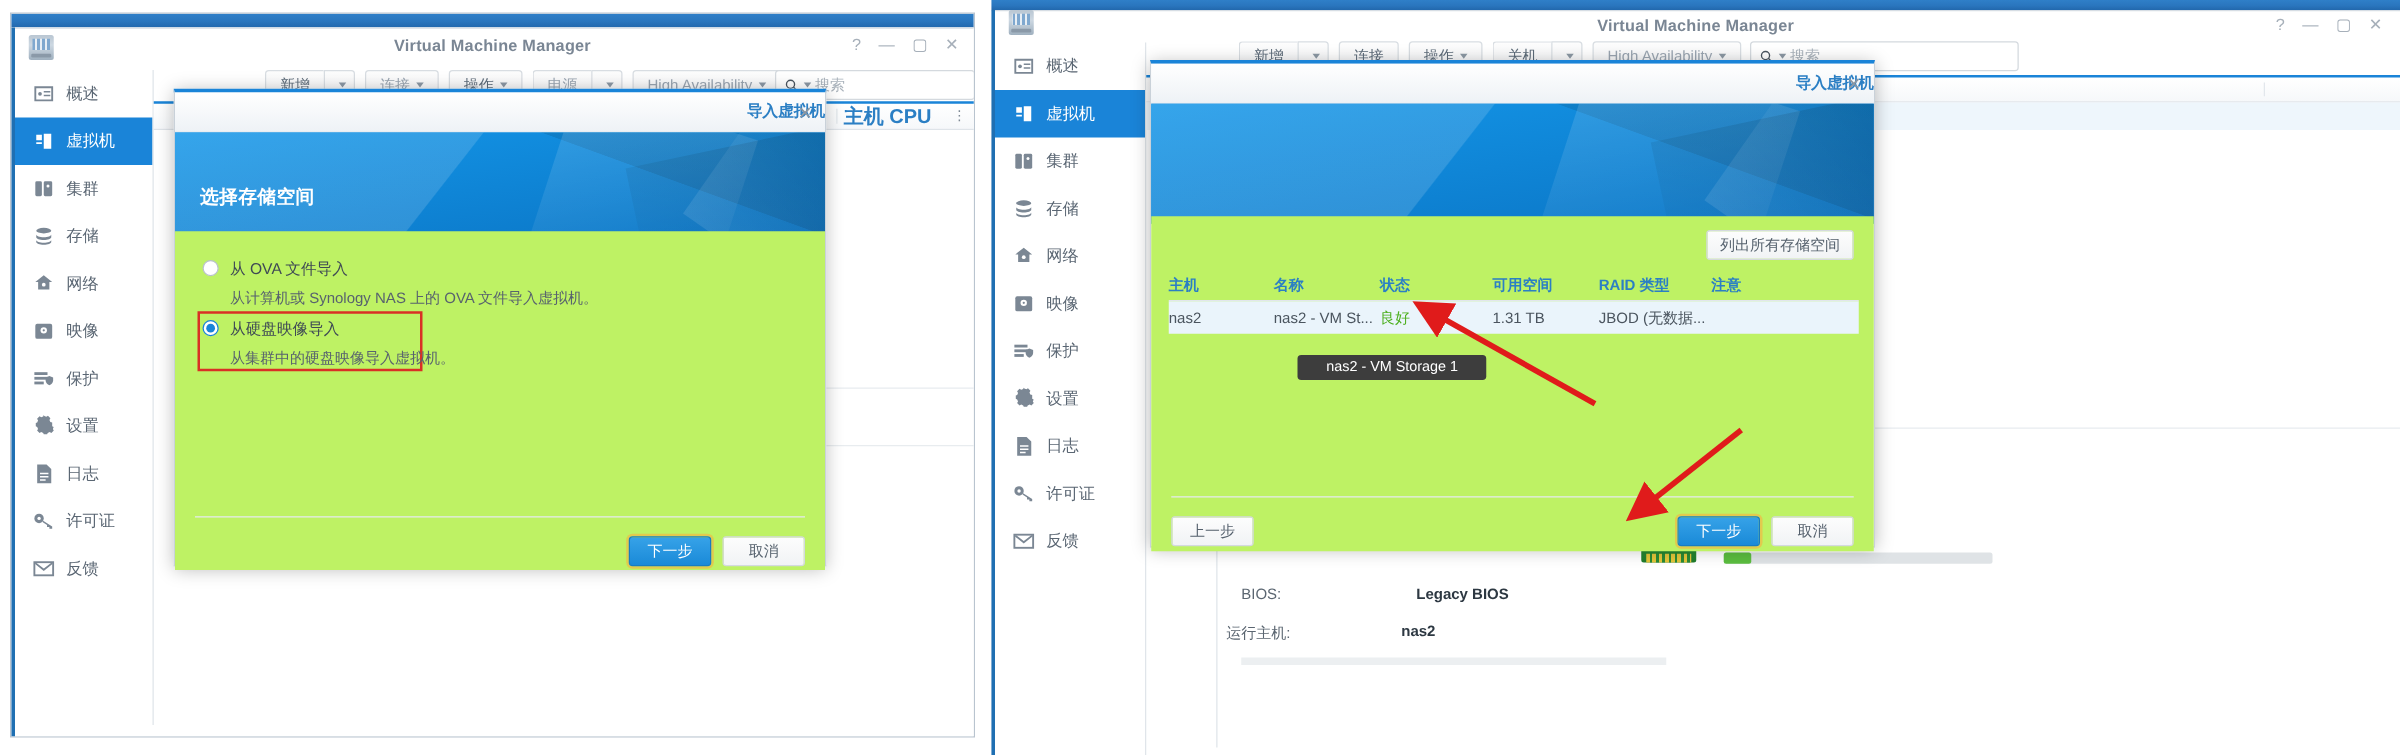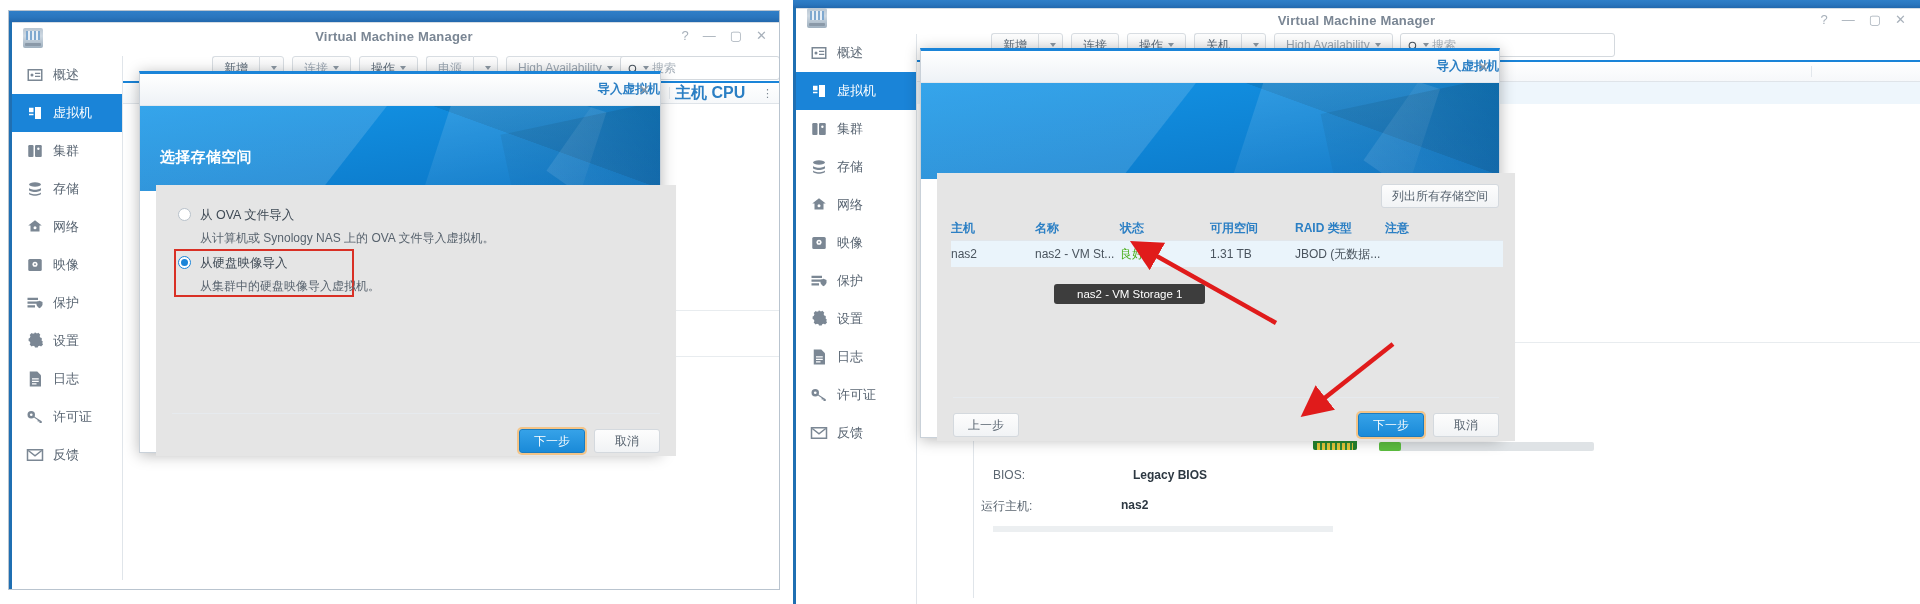--- a/index.html
+++ b/index.html
@@ -107,21 +107,21 @@
     background-image:
       linear-gradient(128deg, rgba(255,255,255,.14) 0 42%, rgba(255,255,255,0) 42.2%),
       linear-gradient(200deg, rgba(0,0,0,.10) 0 30%, rgba(0,0,0,0) 30.2%),
       linear-gradient(to bottom right,#1496e8,#0a74c4);
   }
   .hero-poly { position:absolute; }
   .hero-text { position:absolute; color:#fff; }
   .hero-h1 { font-size:15px; font-weight:700; letter-spacing:.3px; }
   .hero-sub { font-size:12px; margin-top:4px; opacity:.97; }
 
-  .dlg-body { position:absolute; left:16px; width:100%; background:#e5e5e5; }
+  .dlg-body { position:absolute; left:0; width:100%; background:#bef264; }
   .dlg-footer-sep { position:absolute; left:16px; right:16px; height:1px; background:#e6eaee; }
 
   .btn {
     height:24px; min-width:66px; padding:0 14px; font-size:12px;
     display:inline-flex; align-items:center; justify-content:center;
     border-radius:3px; cursor:pointer; white-space:nowrap;
   }
   .btn-primary {
     background:linear-gradient(to bottom,#36a2e8,#1a8ad8);
     border:1px solid #1a7cc0; color:#fff;

